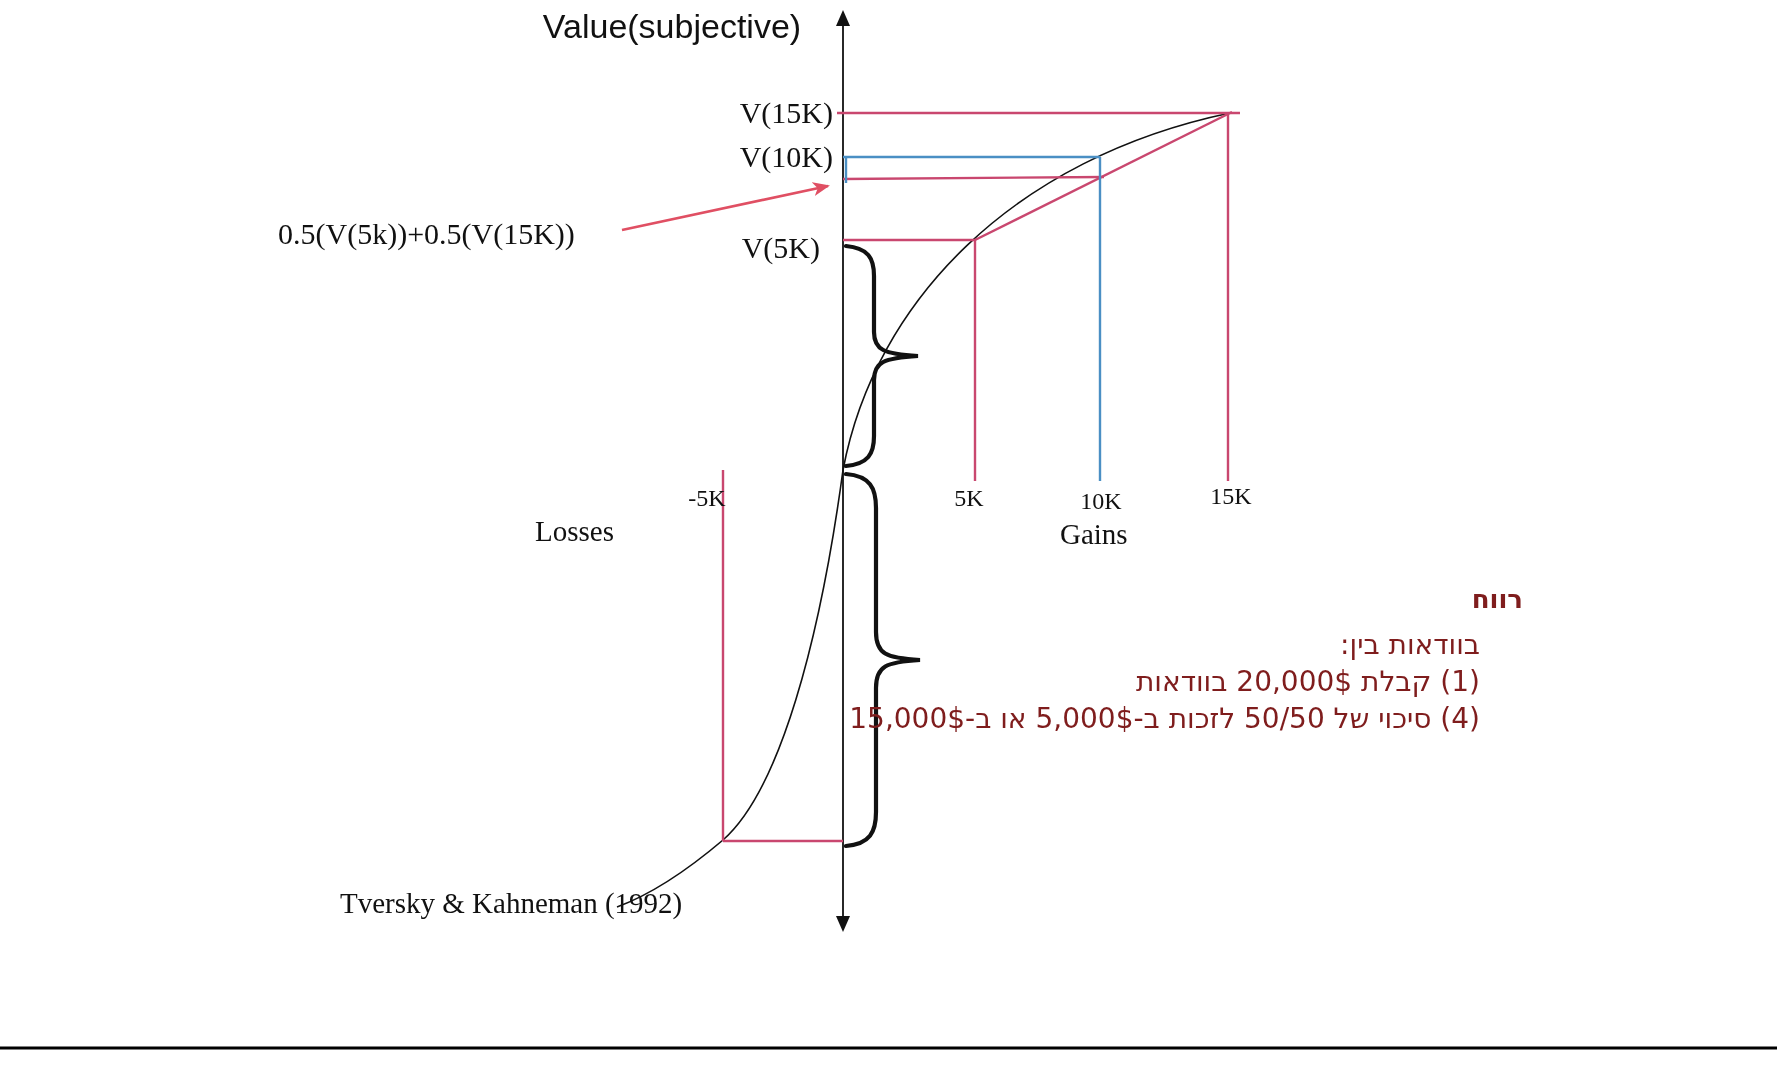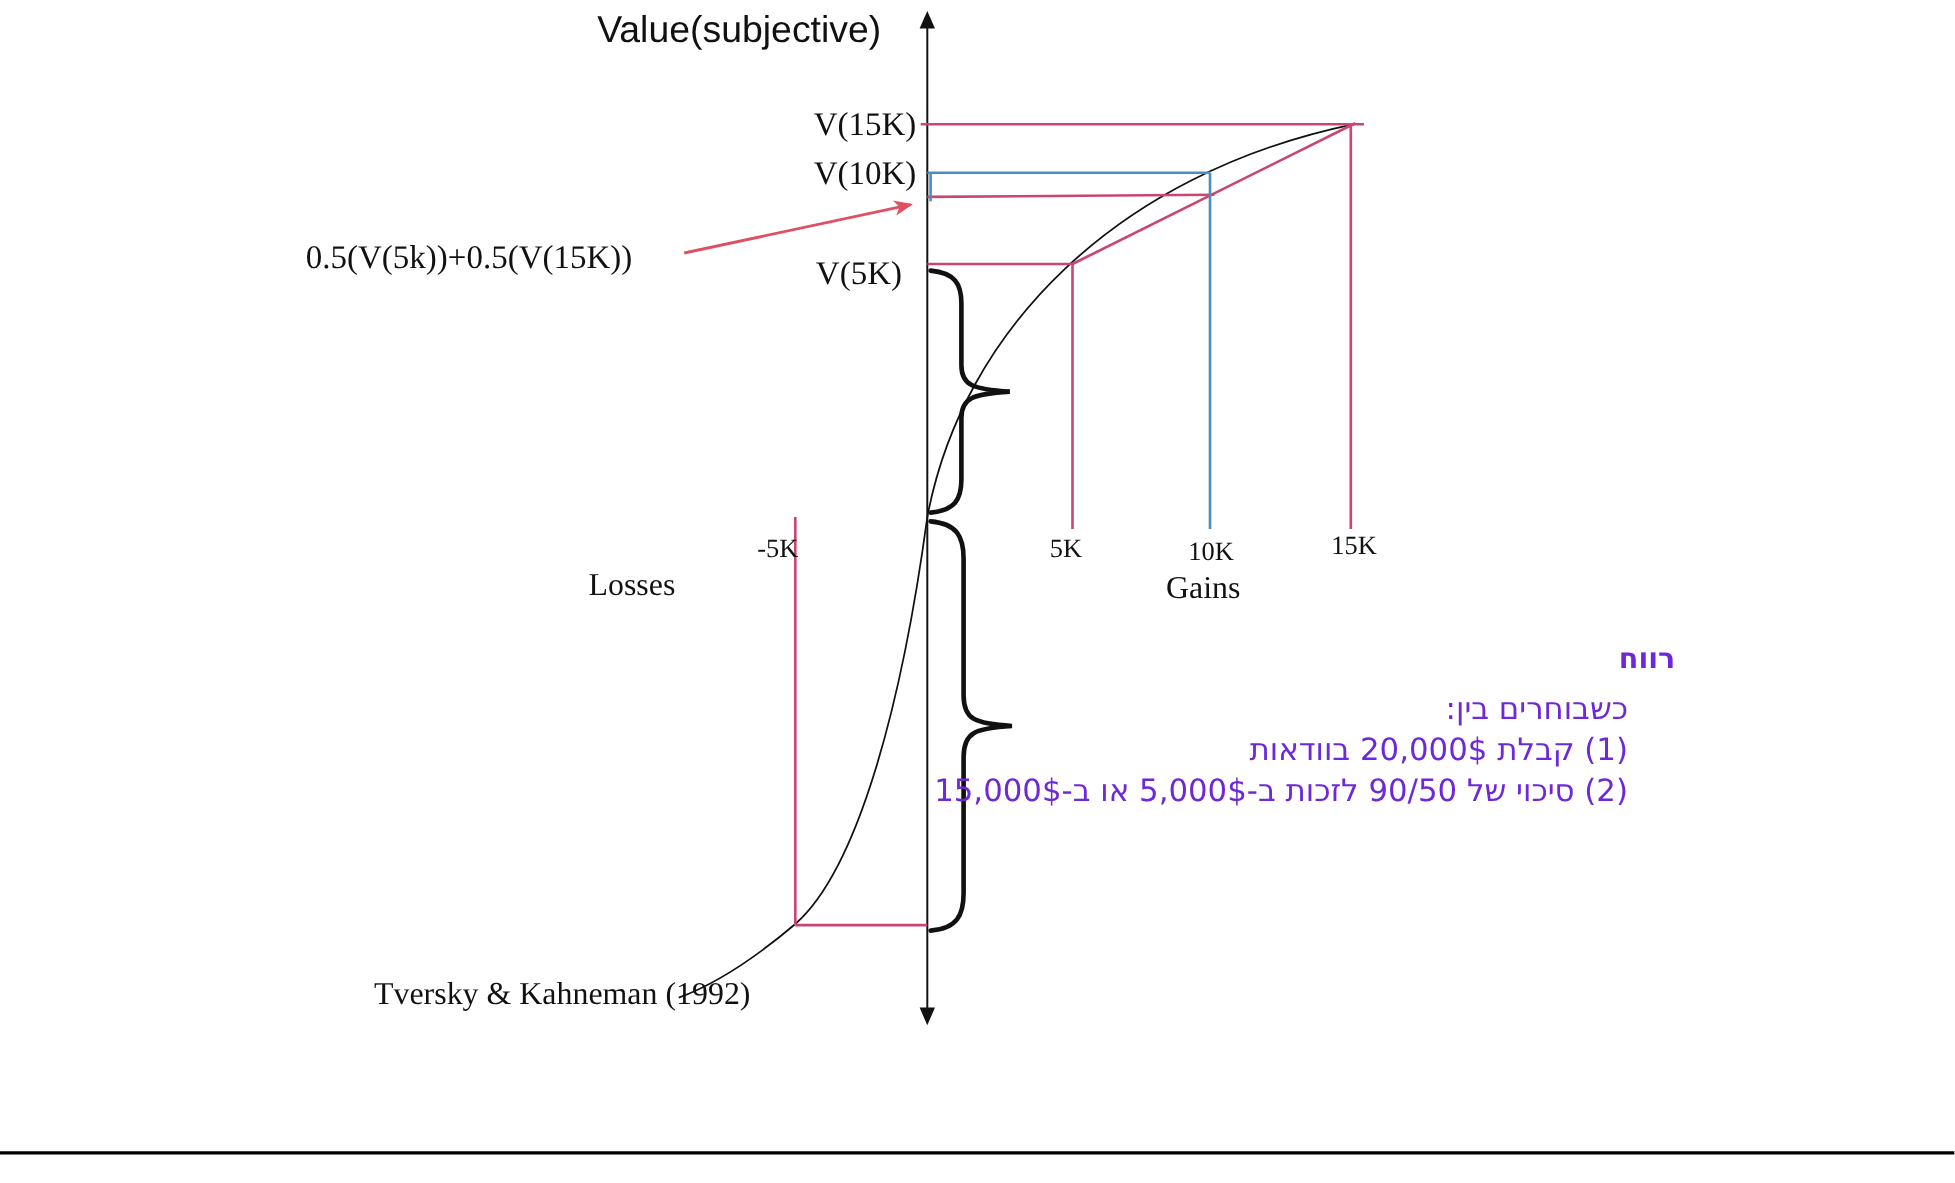--- a/index.html
+++ b/index.html
@@ -34,21 +34,21 @@
     font-size: 29px;
     fill: #111111;
   }
 
   .note {
     position: absolute;
     top: 584px;
     right: 254px;
     text-align: right;
     font-family: "DejaVu Sans", sans-serif;
-    color: #6d28d9;
+    color: #7f1d1d;
     white-space: nowrap;
   }
   .note-heading {
     font-weight: bold;
     font-size: 26px;
     margin-bottom: 12px;
   }
   .note-line {
     font-size: 28px;
     line-height: 37px;
@@ -109,18 +109,18 @@
     <text x="535" y="541" text-anchor="start" class="serif-label-md">Losses</text>
     <text x="1060" y="544" text-anchor="start" class="serif-label-md">Gains</text>
 
     <text x="340" y="913" text-anchor="start" class="serif-label-md">Tversky &amp; Kahneman (1992)</text>
 
     <line x1="0" y1="1048" x2="1777" y2="1048" stroke="#000000" stroke-width="3"></line>
   </svg>
 
   <div class="note" dir="rtl">
     <div class="note-heading">רווח</div>
-    <div class="note-line">כשבוחרים בין:</div>
+    <div class="note-line">בוודאות בין:</div>
     <div class="note-line">(1) קבלת 20,000$ בוודאות</div>
-    <div class="note-line">(2) סיכוי של 90/50 לזכות ב-5,000$ או ב-15,000$</div>
+    <div class="note-line">(4) סיכוי של 50/50 לזכות ב-5,000$ או ב-15,000$</div>
   </div>
 
 </div>
 
 </body></html>

